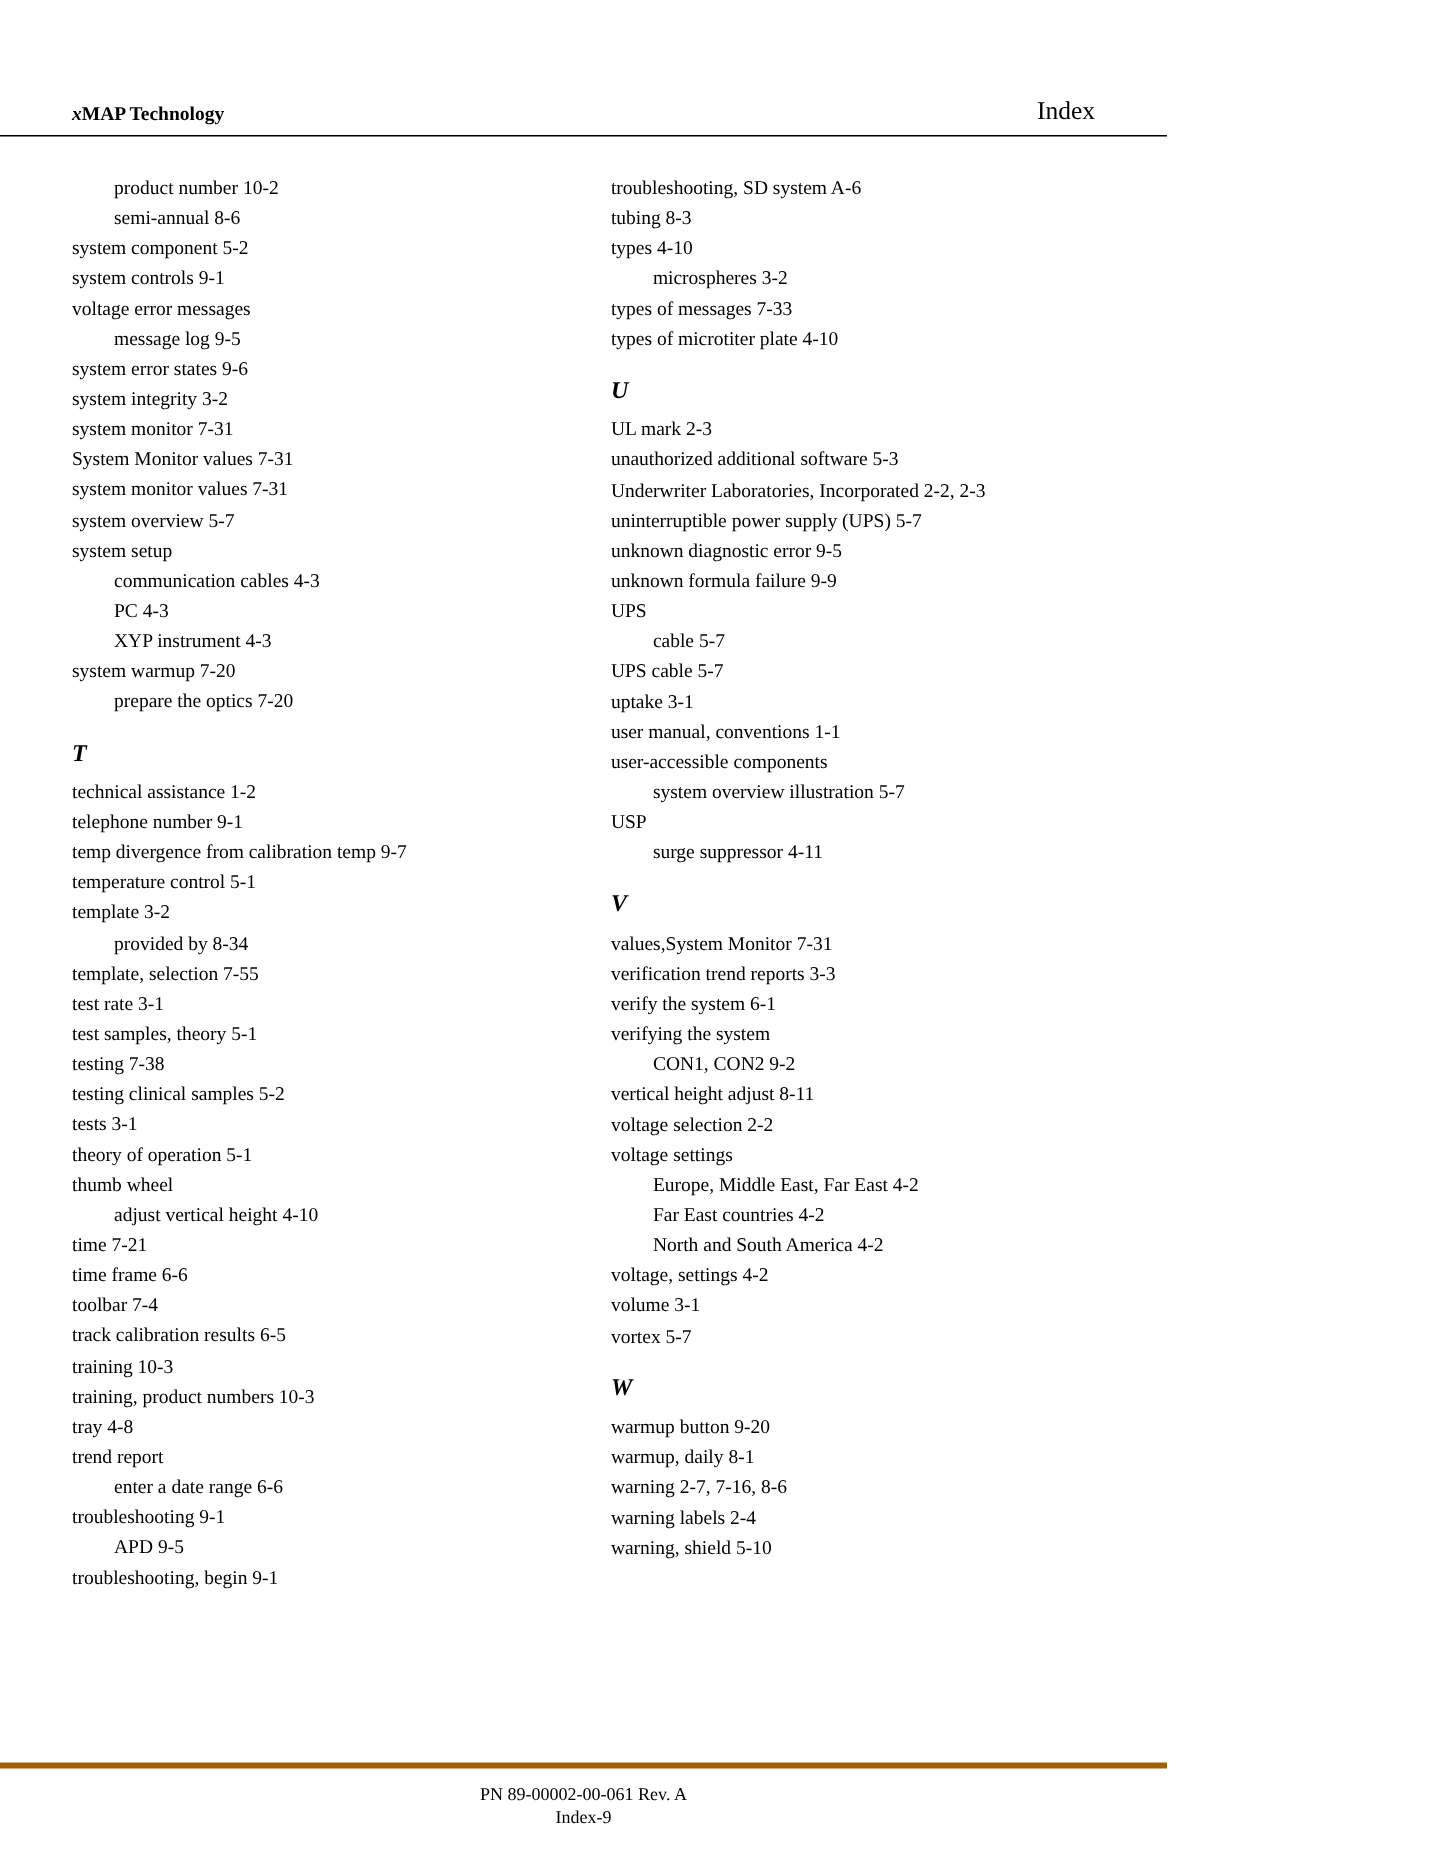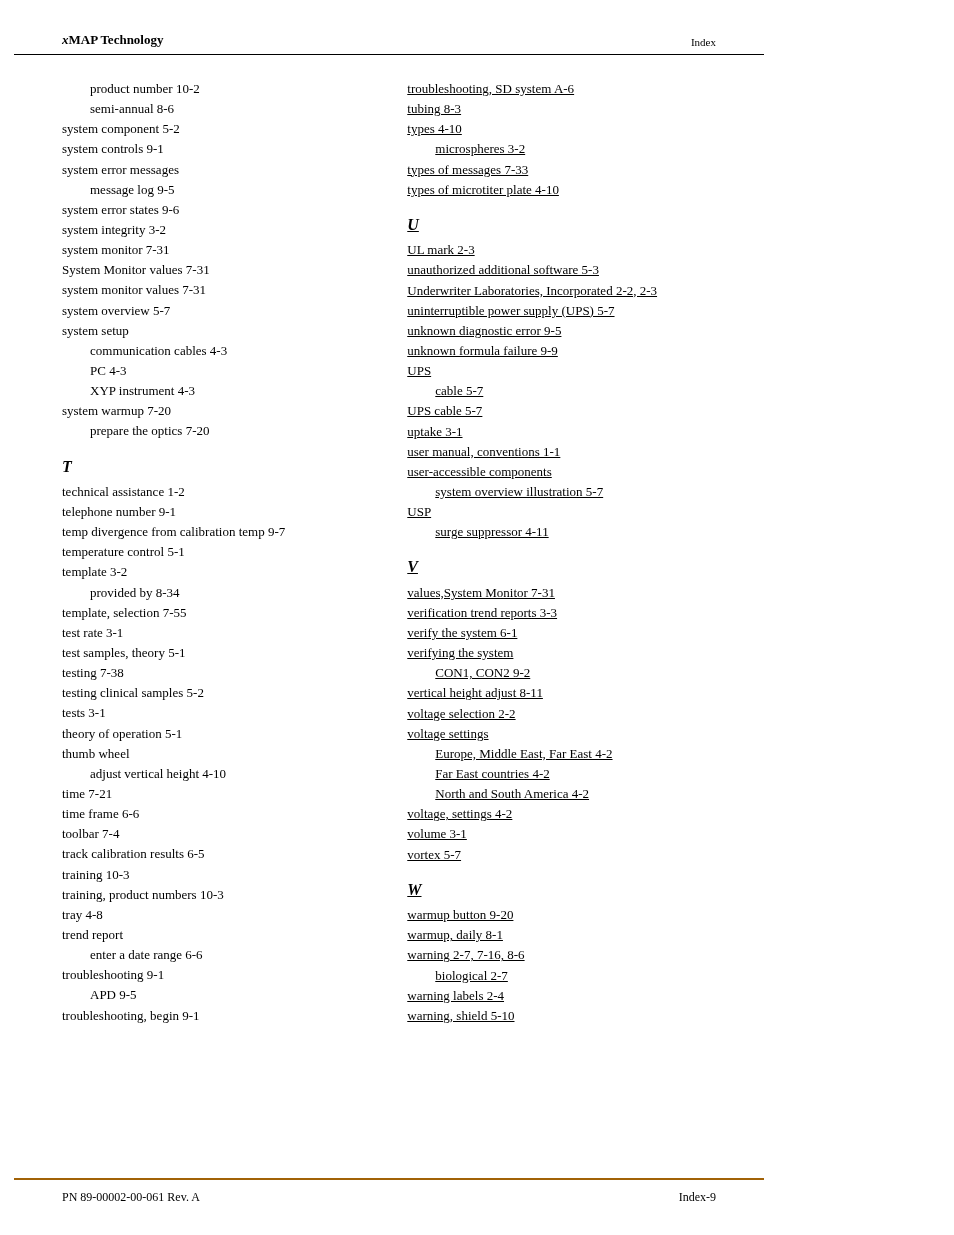--- a/index.html
+++ b/index.html
@@ -7,21 +7,21 @@
       font-family: Times New Roman, Times, serif;
       font-size: 13px;
       background: #fff;
       color: #000;
       width: 954px;
       min-height: 1235px;
     }
     .page {
       width: 778px;
       min-height: 1235px;
-      padding: 14px;
+      padding: 0;
       display: flex;
       flex-direction: column;
     }
     .header {
       display: flex;
       justify-content: space-between;
       align-items: flex-end;
       padding: 18px 48px 6px 48px;
       border-bottom: 1px solid #000;
     }
@@ -29,80 +29,81 @@
       font-size: 13px;
     }
     .header-left .brand-italic {
       font-style: italic;
       font-weight: bold;
     }
     .header-left .brand-bold {
       font-weight: bold;
     }
     .header-right {
-      font-size: 11px;
+      font-size: 17px;
+      margin-top: 46px;
     }
     .content {
       display: flex;
       flex: 1;
       padding: 24px 48px 0 48px;
       gap: 16px;
     }
     .col-left {
       width: 50%;
       padding-right: 30px;
     }
     .col-right {
       width: 50%;
       padding-left: 10px;
-      text-decoration: underline;
     }
     .index-entry {
       line-height: 1.55;
       font-size: 13px;
     }
     .index-entry.indent1 {
       padding-left: 28px;
     }
     .section-letter {
       font-style: italic;
       font-weight: bold;
       font-size: 16px;
       margin-top: 14px;
       margin-bottom: 4px;
       line-height: 1.4;
     }
     .footer {
       display: flex;
-      justify-content: space-between;
+      justify-content: flex-start;
       align-items: center;
       padding: 10px 48px 16px 48px;
-      border-top: 2px solid #a16207;
+      border-top: 4px solid #a16207;
       margin-top: auto;
       font-size: 12px;
+      flex-direction: column;
     }
   </style>
 </head>
 <body>
 
 <div class="page">
   <div class="header">
     <div class="header-left">
       <span class="brand-italic">x</span><span class="brand-bold">MAP Technology</span>
     </div>
     <div class="header-right">Index</div>
   </div>
 
   <div class="content">
     <div class="col-left" id="col-left-container">
     <div class="index-entry indent1">product number 10-2</div>
         <div class="index-entry indent1">semi-annual 8-6</div>
         <div class="index-entry">system component 5-2</div>
         <div class="index-entry">system controls 9-1</div>
-        <div class="index-entry">system error messages</div>
+        <div class="index-entry">voltage error messages</div>
         <div class="index-entry indent1">message log 9-5</div>
         <div class="index-entry">system error states 9-6</div>
         <div class="index-entry">system integrity 3-2</div>
         <div class="index-entry">system monitor 7-31</div>
         <div class="index-entry">System Monitor values 7-31</div>
         <div class="index-entry">system monitor values 7-31</div>
         <div class="index-entry">system overview 5-7</div>
         <div class="index-entry">system setup</div>
         <div class="index-entry indent1">communication cables 4-3</div>
         <div class="index-entry indent1">PC 4-3</div>
@@ -173,21 +174,20 @@
         <div class="index-entry indent1">Europe, Middle East, Far East 4-2</div>
         <div class="index-entry indent1">Far East countries 4-2</div>
         <div class="index-entry indent1">North and South America 4-2</div>
         <div class="index-entry">voltage, settings 4-2</div>
         <div class="index-entry">volume 3-1</div>
         <div class="index-entry">vortex 5-7</div>
         <div class="section-letter">W</div>
         <div class="index-entry">warmup button 9-20</div>
         <div class="index-entry">warmup, daily 8-1</div>
         <div class="index-entry">warning 2-7, 7-16, 8-6</div>
-        <div class="index-entry indent1">biological 2-7</div>
         <div class="index-entry">warning labels 2-4</div>
         <div class="index-entry">warning, shield 5-10</div>
       </div>
   </div>
 
   <div class="footer">
     <div>PN 89-00002-00-061 Rev. A</div>
     <div>Index-9</div>
   </div>
 </div>

